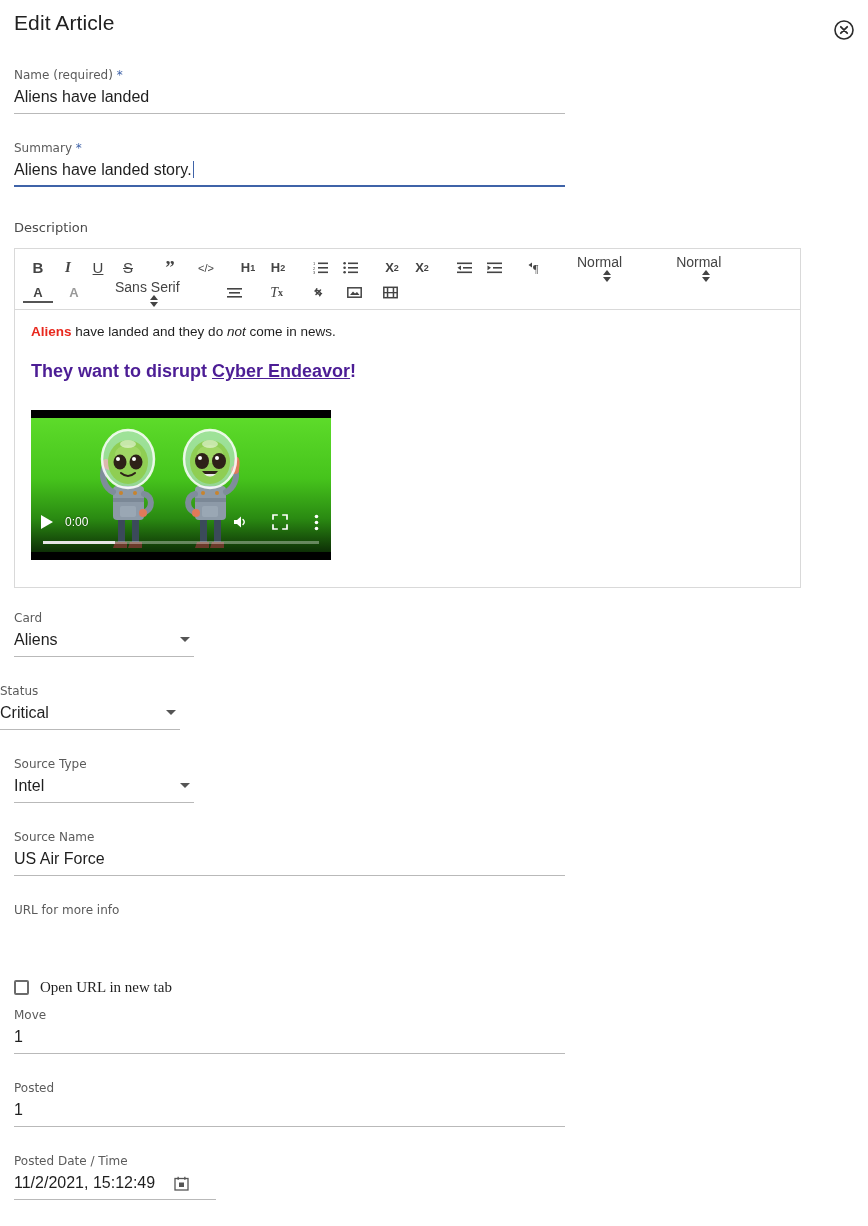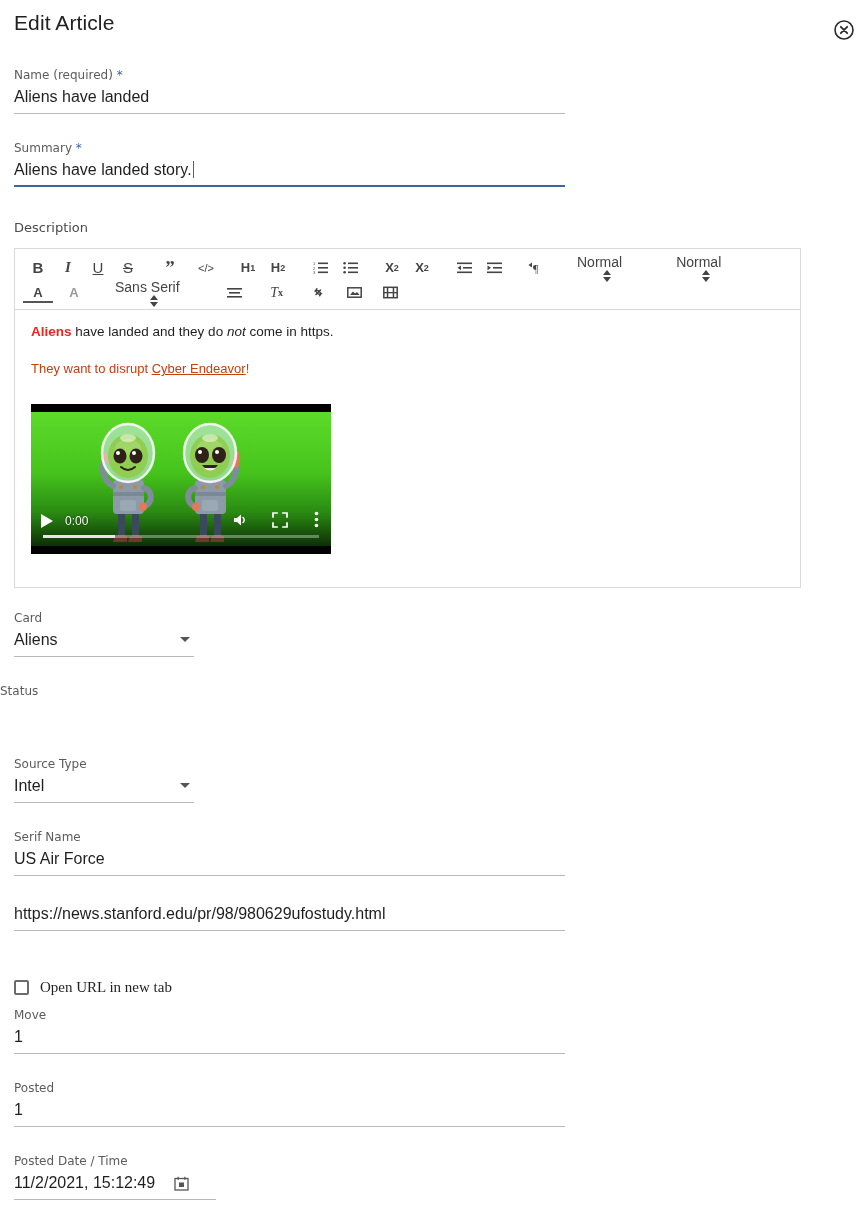--- a/index.html
+++ b/index.html
@@ -141,21 +141,21 @@
 
   .editor-body {
     min-height: 277px;
     padding: 14px 16px;
     box-sizing: border-box;
     font-family: "Liberation Sans", sans-serif;
   }
   .doc-p1 { font-size: 13.5px; color: #1f1f1f; margin: 0 0 22px 0; }
   .doc-p1 .alien { color: #e8281e; font-weight: bold; }
   .doc-p1 .ital { font-style: italic; }
-  .doc-p2 { font-size: 13px; font-weight: normal; color: #c2410c; margin: 0 0 28px 0; }
+  .doc-p2 { font-size: 18px; font-weight: bold; color: #4c1d95; margin: 0 0 28px 0; }
   .doc-p2 .ulink { text-decoration: underline; }
 
   
   .video {
     position: relative;
     width: 300px; height: 150px;
     background: #000;
     overflow: hidden;
   }
   .video-stage {
@@ -171,21 +171,21 @@
     position: absolute;
     left: 0; right: 0; bottom: 8px;
     height: 48px;
     color: #fff;
   }
   .vrow {
     position: absolute;
     left: 0; right: 0; top: 6px;
     height: 24px;
     display: flex;
-    align-items: flex-end;
+    align-items: center;
   }
   .vbtn { display: flex; align-items: center; justify-content: center; cursor: pointer; }
   .play-tri {
     width: 0; height: 0;
     border-top: 7px solid transparent;
     border-bottom: 7px solid transparent;
     border-left: 12px solid #fff;
     margin-left: 10px;
   }
   .vtime {
@@ -372,21 +372,21 @@
             <rect x="3.8" y="1.3" width="1.5" height="10.4" fill="#444"></rect>
             <rect x="9.7" y="1.3" width="1.5" height="10.4" fill="#444"></rect>
             <rect x="0.8" y="6" width="13.4" height="1.3" fill="#444"></rect>
           </svg>
         </span>
       </div>
     </div>
 
     <div class="editor-body">
       <p class="doc-p1">
-        <span class="alien">Aliens</span><span> have landed and they do </span><span class="ital">not</span><span> come in https.</span>
+        <span class="alien">Aliens</span><span> have landed and they do </span><span class="ital">not</span><span> come in news.</span>
       </p>
       <p class="doc-p2">
         <span>They want to disrupt </span><span class="ulink">Cyber Endeavor</span><span>!</span>
       </p>
 
       <div class="video">
         <div class="video-stage">
 
           <svg class="alien-fig a1" width="74" height="124" viewBox="0 0 74 124">
 
@@ -489,37 +489,41 @@
   <div class="field" style="left:14px; top:611px; width:180px;">
     <div class="field-label">Card</div>
     <div class="field-value select-value">
       <span>Aliens</span>
       <span class="tri"></span>
     </div>
   </div>
 
   <div class="field" style="left:0; top:684px; width:180px;">
     <div class="field-label">Status</div>
+    <div class="field-value select-value">
+      <span>Critical</span>
+      <span class="tri"></span>
+    </div>
   </div>
 
   <div class="field" style="left:14px; top:757px; width:180px;">
     <div class="field-label">Source Type</div>
     <div class="field-value select-value">
       <span>Intel</span>
       <span class="tri"></span>
     </div>
   </div>
 
   <div class="field" style="left:14px; top:830px; width:551px;">
-    <div class="field-label">Serif Name</div>
+    <div class="field-label">Source Name</div>
     <div class="field-value">US Air Force</div>
   </div>
 
   <div class="field" style="left:14px; top:903px; width:551px;">
-    <div class="field-value">https://news.stanford.edu/pr/98/980629ufostudy.html</div>
+    <div class="field-label">URL for more info</div>
   </div>
 
   <div class="checkrow">
     <span class="cbox"></span>
     <span class="clabel">Open URL in new tab</span>
   </div>
 
   <div class="field" style="left:14px; top:1008px; width:551px;">
     <div class="field-label">Move</div>
     <div class="field-value">1</div>

